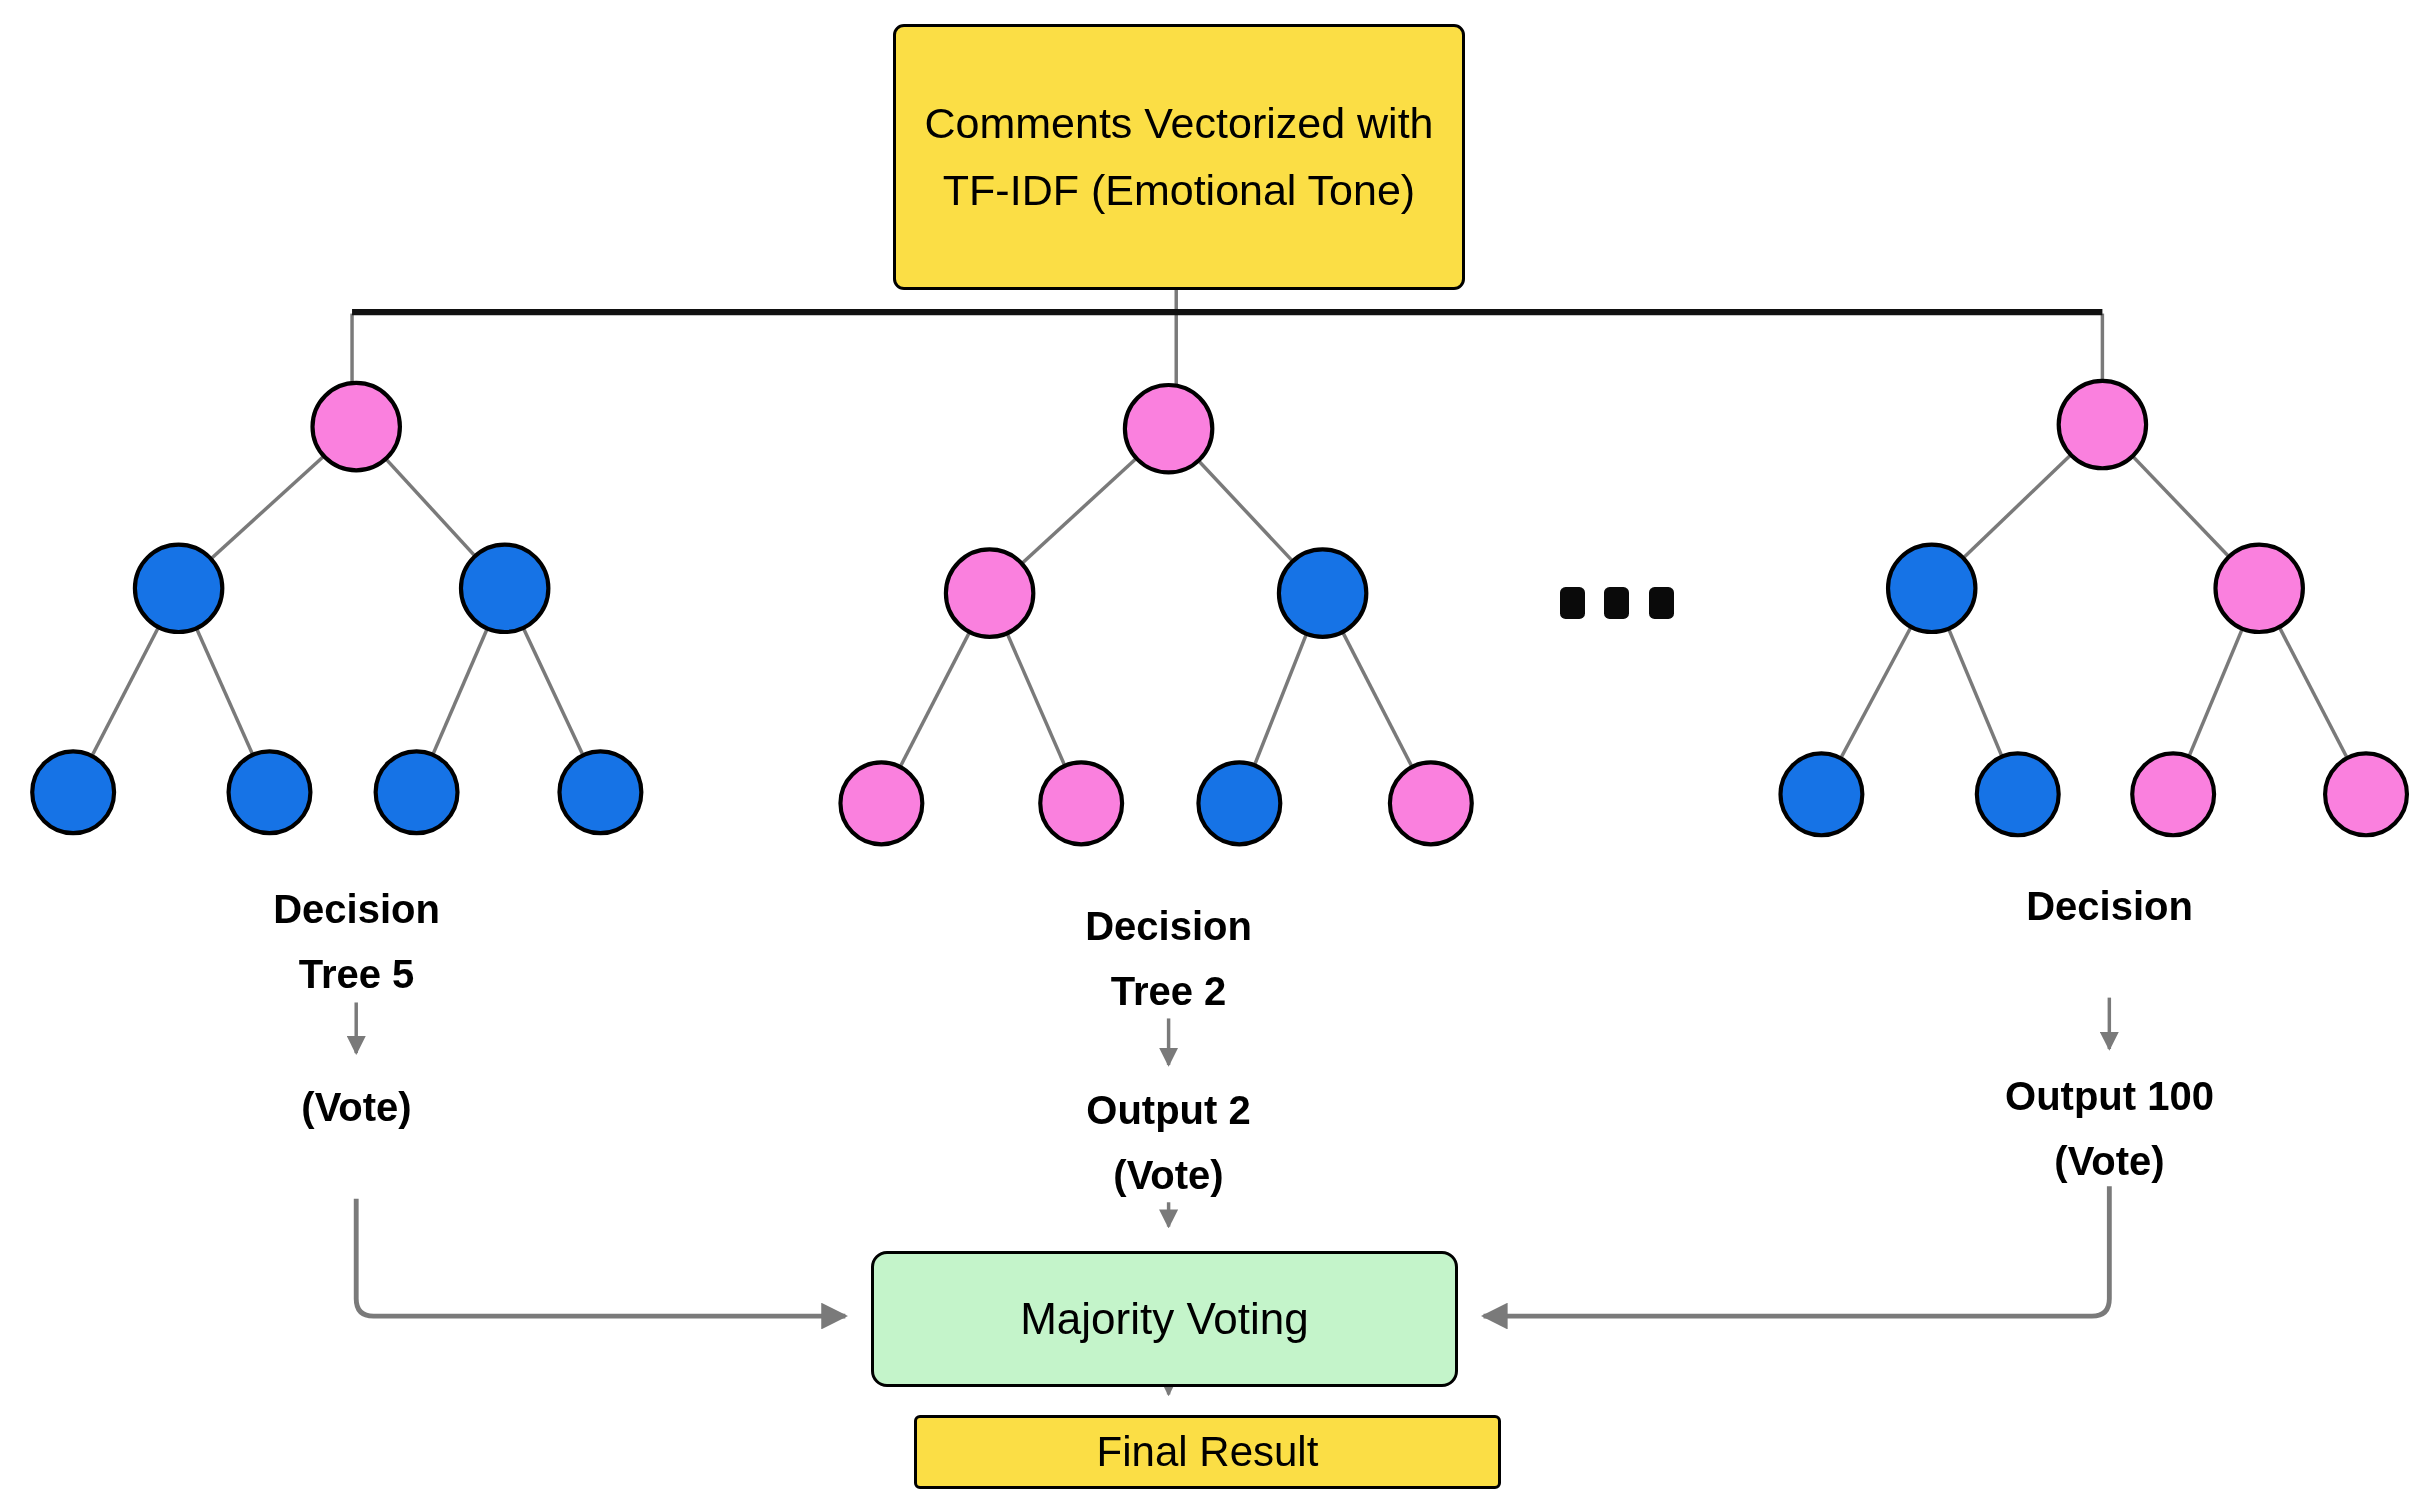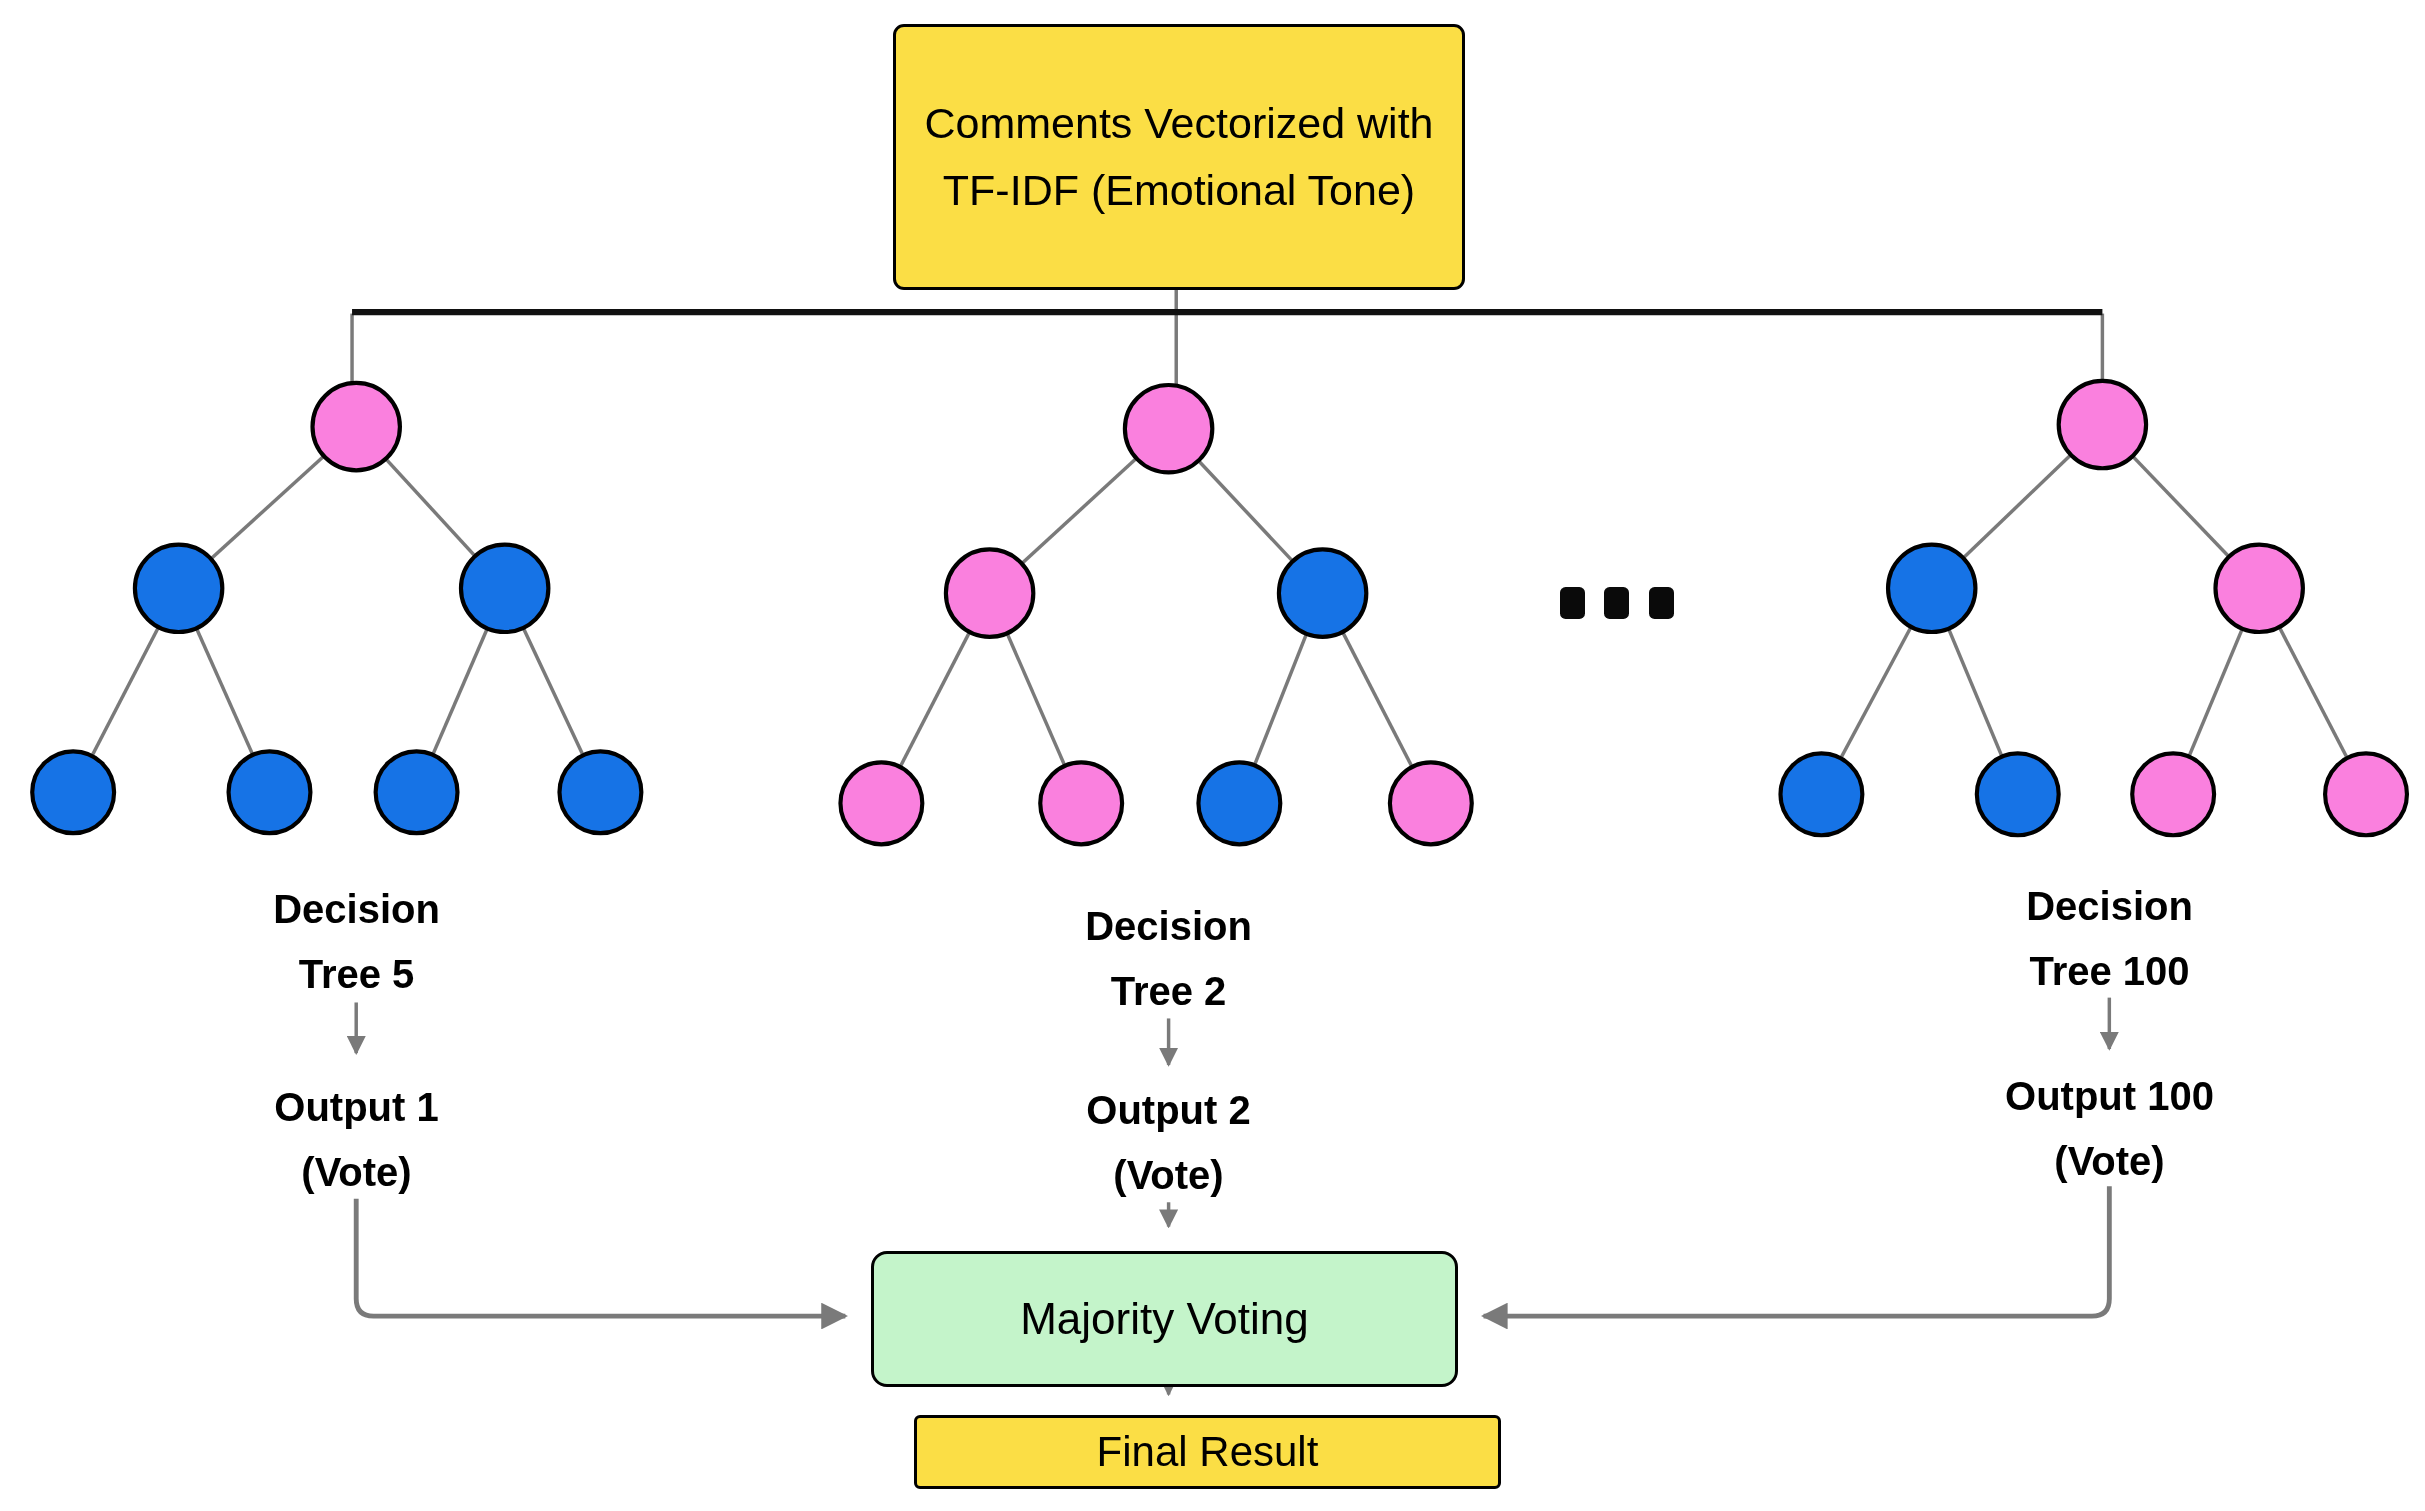--- a/index.html
+++ b/index.html
@@ -129,25 +129,23 @@
   <div class="lbl" style="left:176px;top:877px">
     <div>Decision</div>
     <div>Tree 5</div>
   </div>
   <div class="lbl" style="left:988px;top:894px">
     <div>Decision</div>
     <div>Tree 2</div>
   </div>
   <div class="lbl" style="left:1929px;top:874px">
     <div>Decision</div>
-    <div>Tree 100</div>
   </div>
 
   <div class="lbl" style="left:176px;top:1075px">
-    <div>Output 1</div>
     <div>(Vote)</div>
   </div>
   <div class="lbl" style="left:988px;top:1078px">
     <div>Output 2</div>
     <div>(Vote)</div>
   </div>
   <div class="lbl" style="left:1929px;top:1064px">
     <div>Output 100</div>
     <div>(Vote)</div>
   </div>

